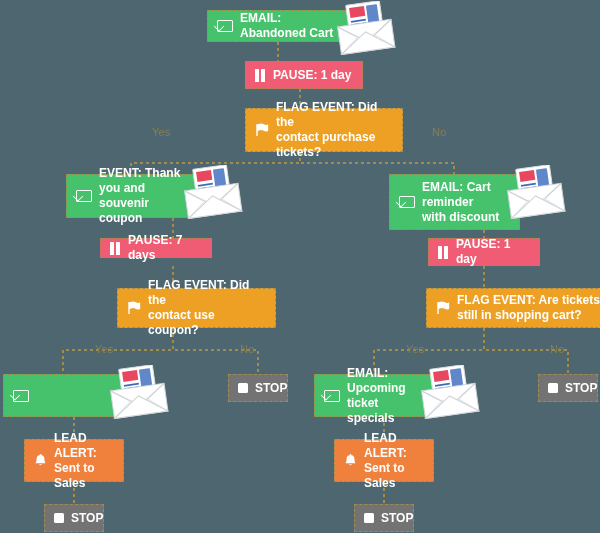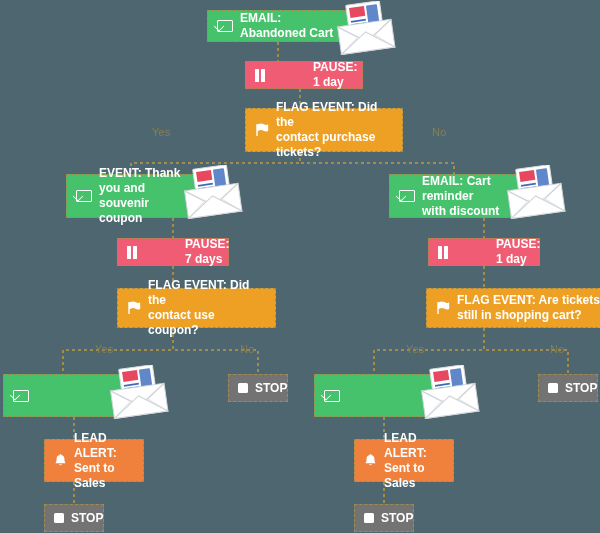--- a/index.html
+++ b/index.html
@@ -62,23 +62,23 @@
   }
   .node .ic {
     flex: 0 0 auto;
     margin-right: 7px;
     display: inline-flex;
     align-items: center;
     justify-content: center;
   }
 
   .n-email  { background: #46c26c; }
-  .n-pause  { background: #ef5c73; gap: 40px; }
+  .n-pause  { background: #ef5c73; }
   .n-flag   { background: #eda024; margin-left: 24px; }
-  .n-alert  { background: #f0813c; margin-left: 20px; }
+  .n-alert  { background: #f0813c; }
   .n-stop   { background: #737373; }
 
   
   .ic-env {
     width: 14px; height: 10px;
     border: 1.6px solid #fff;
     border-radius: 1px;
     position: relative;
   }
   .ic-env::before {
@@ -183,28 +183,28 @@
         <span class="label">FLAG EVENT: Did the
 contact purchase tickets?</span>
       </div>
       <div class="node n-email" style="left: 66px; top: 174px; width: 131px; height: 44px;">
         <span class="ic">
           <span class="ic-env"></span>
         </span>
         <span class="label">EVENT: Thank you and
 souvenir coupon</span>
       </div>
-      <div class="node n-email" style="left: 389px; top: 174px; width: 131px; height: 44px; align-items: center;">
+      <div class="node n-email" style="left: 389px; top: 174px; width: 131px; height: 56px; align-items: center;">
         <span class="ic">
           <span class="ic-env"></span>
         </span>
         <span class="label">EMAIL: Cart reminder
 with discount</span>
       </div>
-      <div class="node n-pause" style="left: 117px; top: 238px; width: 112px; height: 28px;">
+      <div class="node n-pause" style="left: 100px; top: 238px; width: 112px; height: 20px;">
         <span class="ic">
           <span class="ic-pause">
             <i></i>
             <i></i>
           </span>
         </span>
         <span class="label">PAUSE: 7 days</span>
       </div>
       <div class="node n-pause" style="left: 428px; top: 238px; width: 112px; height: 28px;">
         <span class="ic">
@@ -241,20 +241,22 @@
       <div class="node n-stop" style="left: 228px; top: 374px; width: 60px; height: 28px;">
         <span class="ic">
           <span class="ic-stopsq"></span>
         </span>
         <span class="label">STOP</span>
       </div>
       <div class="node n-email" style="left: 314px; top: 374px; width: 120px; height: 43px;">
         <span class="ic">
           <span class="ic-env"></span>
         </span>
+        <span class="label">EMAIL: Upcoming
+ticket specials</span>
       </div>
       <div class="node n-stop" style="left: 538px; top: 374px; width: 60px; height: 28px;">
         <span class="ic">
           <span class="ic-stopsq"></span>
         </span>
         <span class="label">STOP</span>
       </div>
       <div class="node n-alert" style="left: 24px; top: 439px; width: 100px; height: 43px;">
         <span class="ic">
           <svg width="13" height="14" viewBox="0 0 13 14">

